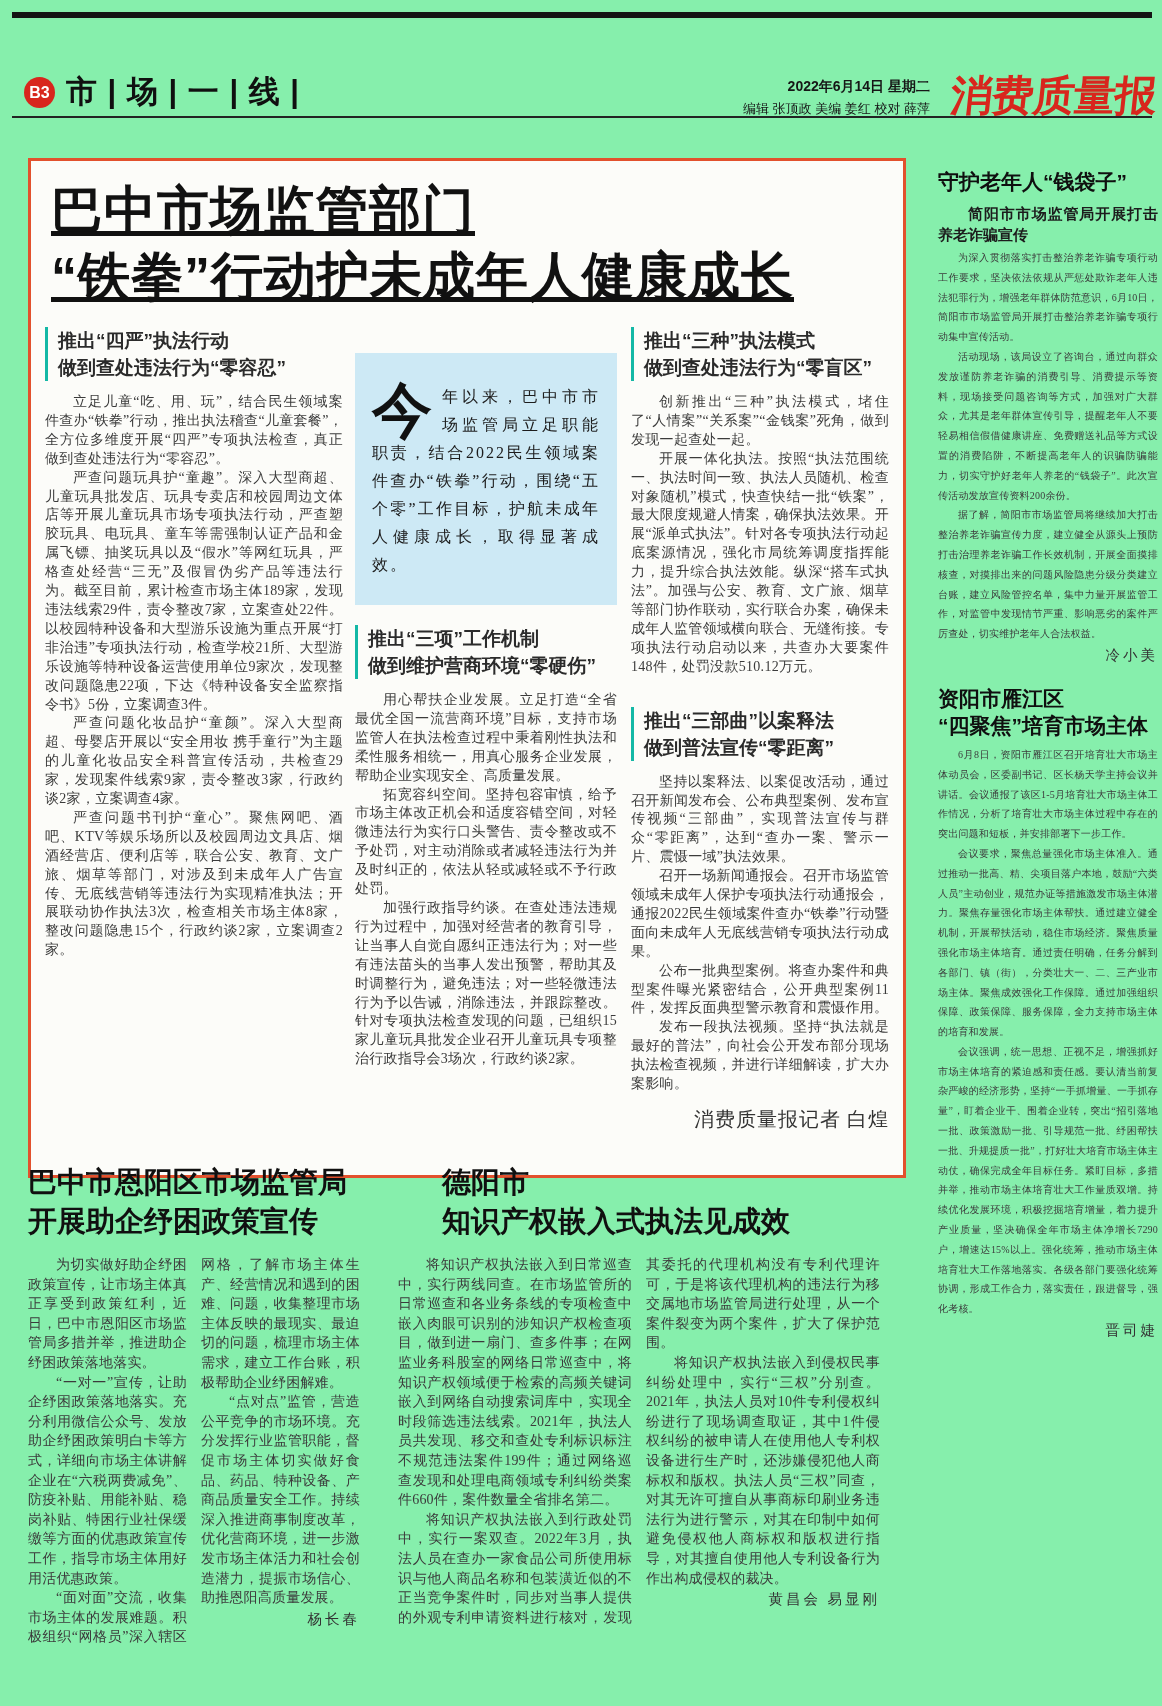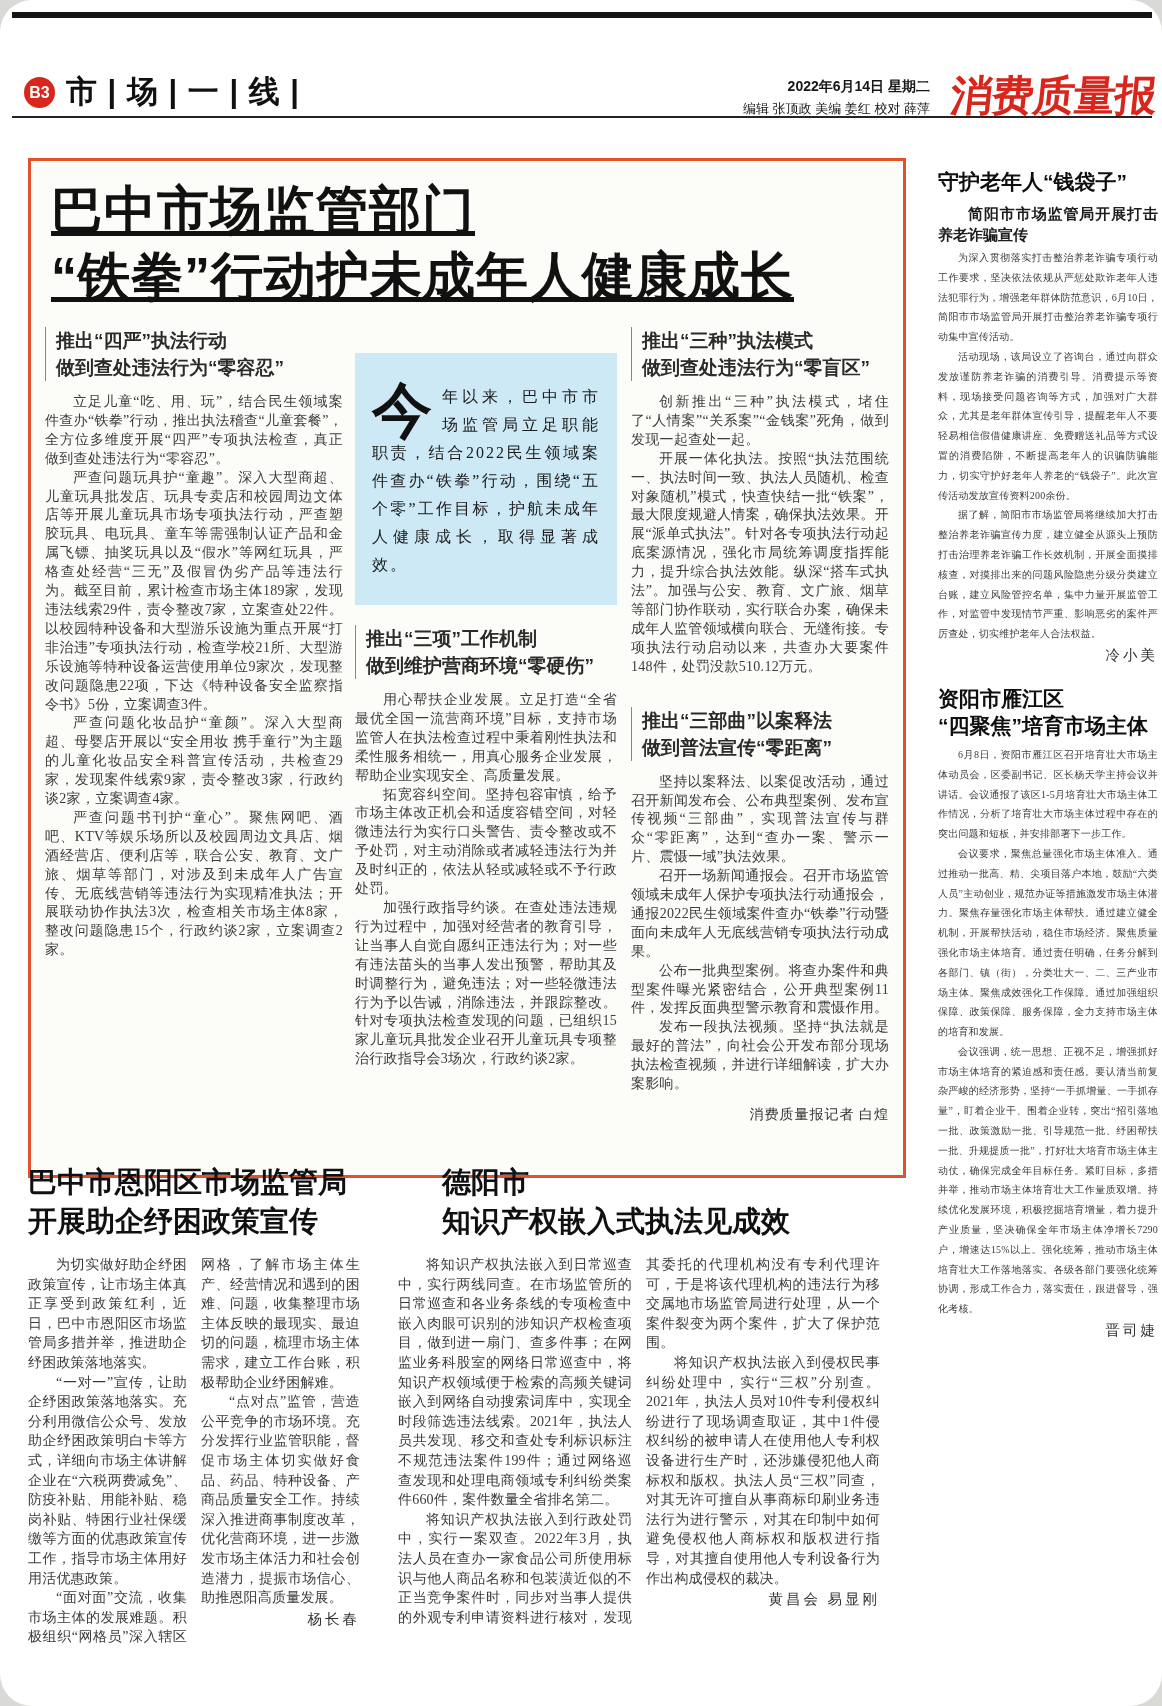--- a/index.html
+++ b/index.html
@@ -1,19 +1,19 @@
 <!DOCTYPE html>
 <html><head>
 <meta charset="utf-8">
 <style>
   html,body { margin:0; padding:0; background:#d9d9d6; }
   .page {
     position:relative; width:1162px; height:1706px; margin:0 auto;
-    background:#ffffff; overflow:hidden;
-    font-family:"Liberation Serif", serif; color:#2e2e2e;border-radius:32px;
+    background:#86efac; overflow:hidden;
+    font-family:"Liberation Serif", serif; color:#2e2e2e;
   }
   
   .header-bar   { position:absolute; left:12px; top:12px; width:1140px; height:6px; background:#141414; }
   .page-badge   { position:absolute; left:24px; top:77px; width:31px; height:31px; border-radius:50%;
                   background:#d8261d; color:#fff; text-align:center;
                   font:700 16px/31px "Liberation Sans", sans-serif; }
   .section-name { position:absolute; left:66px; top:71px;
                   font-family:"Liberation Sans", sans-serif; font-size:31px; font-weight:700;
                   color:#101010; letter-spacing:1px; }
   .header-meta  { position:absolute; right:232px; top:78px; text-align:right;
@@ -28,31 +28,31 @@
   
   .main-box { position:absolute; left:28px; top:158px; width:872px; height:1014px;
               border:3px solid #e2512d; background:#fcfcf9; overflow:hidden; }
   .main-title { position:absolute; left:20px; top:16px; width:840px;
                 font-family:"Liberation Sans", sans-serif; font-weight:900; color:#111;
                 font-size:52px; line-height:66px; letter-spacing:1px;text-decoration:underline; }
   .col { position:absolute; top:166px; }
   .col-1 { left:14px;  width:298px; }
   .col-2 { left:324px; width:262px; }
   .col-3 { left:600px; width:258px; }
-  .subhead { border-left:1px solid #14b8a6; padding-left:10px; margin:0 0 12px 0;
+  .subhead { border-left:3px solid #14b8a6; padding-left:10px; margin:0 0 12px 0;
              font-family:"Liberation Sans", sans-serif; font-size:19px; font-weight:700;
              line-height:27px; color:#2b2b2b; }
   .subhead .sh-line { display:block; }
   .body p { margin:0; text-indent:2em; text-align:justify;
             font-size:14px; line-height:18.9px; letter-spacing:0.3px; color:#3b3b3b; }
   .gap-top { margin-top:30px; }
   .intro-box { background:#cde9f5; padding:30px 17px 26px; margin:26px 0 20px; }
   .intro-text { font-size:16px; line-height:28px; letter-spacing:2px; text-align:justify; color:#1d1d1d; }
   .drop-cap { float:left; font-size:60px; line-height:50px; font-weight:700; margin:3px 8px 0 0; color:#111; }
-  .byline { text-align:right; font-size:14px; letter-spacing:1px; margin-top:12px; color:#333; }
+  .byline { text-align:right; font-size:20px; letter-spacing:1px; margin-top:12px; color:#333; }
 
   
   .sidebar { position:absolute; left:938px; top:168px; width:220px; }
   .sb-title { font-family:"Liberation Sans", sans-serif; font-size:21px; font-weight:800;
               line-height:27px; color:#0f0f0f; }
   .sb-subtitle { font-family:"Liberation Sans", sans-serif; font-size:15px; font-weight:700;
                  line-height:21px; text-indent:2em; text-align:justify; margin:8px 0 3px; color:#1c1c1c; }
   .sb-body p { margin:0; text-indent:2em; text-align:justify;
                font-size:10px; line-height:19.8px; letter-spacing:0.2px; color:#3b3b3b; }
   .signature { text-align:right; font-size:14.5px; letter-spacing:3px; margin-top:2px; color:#333; }

